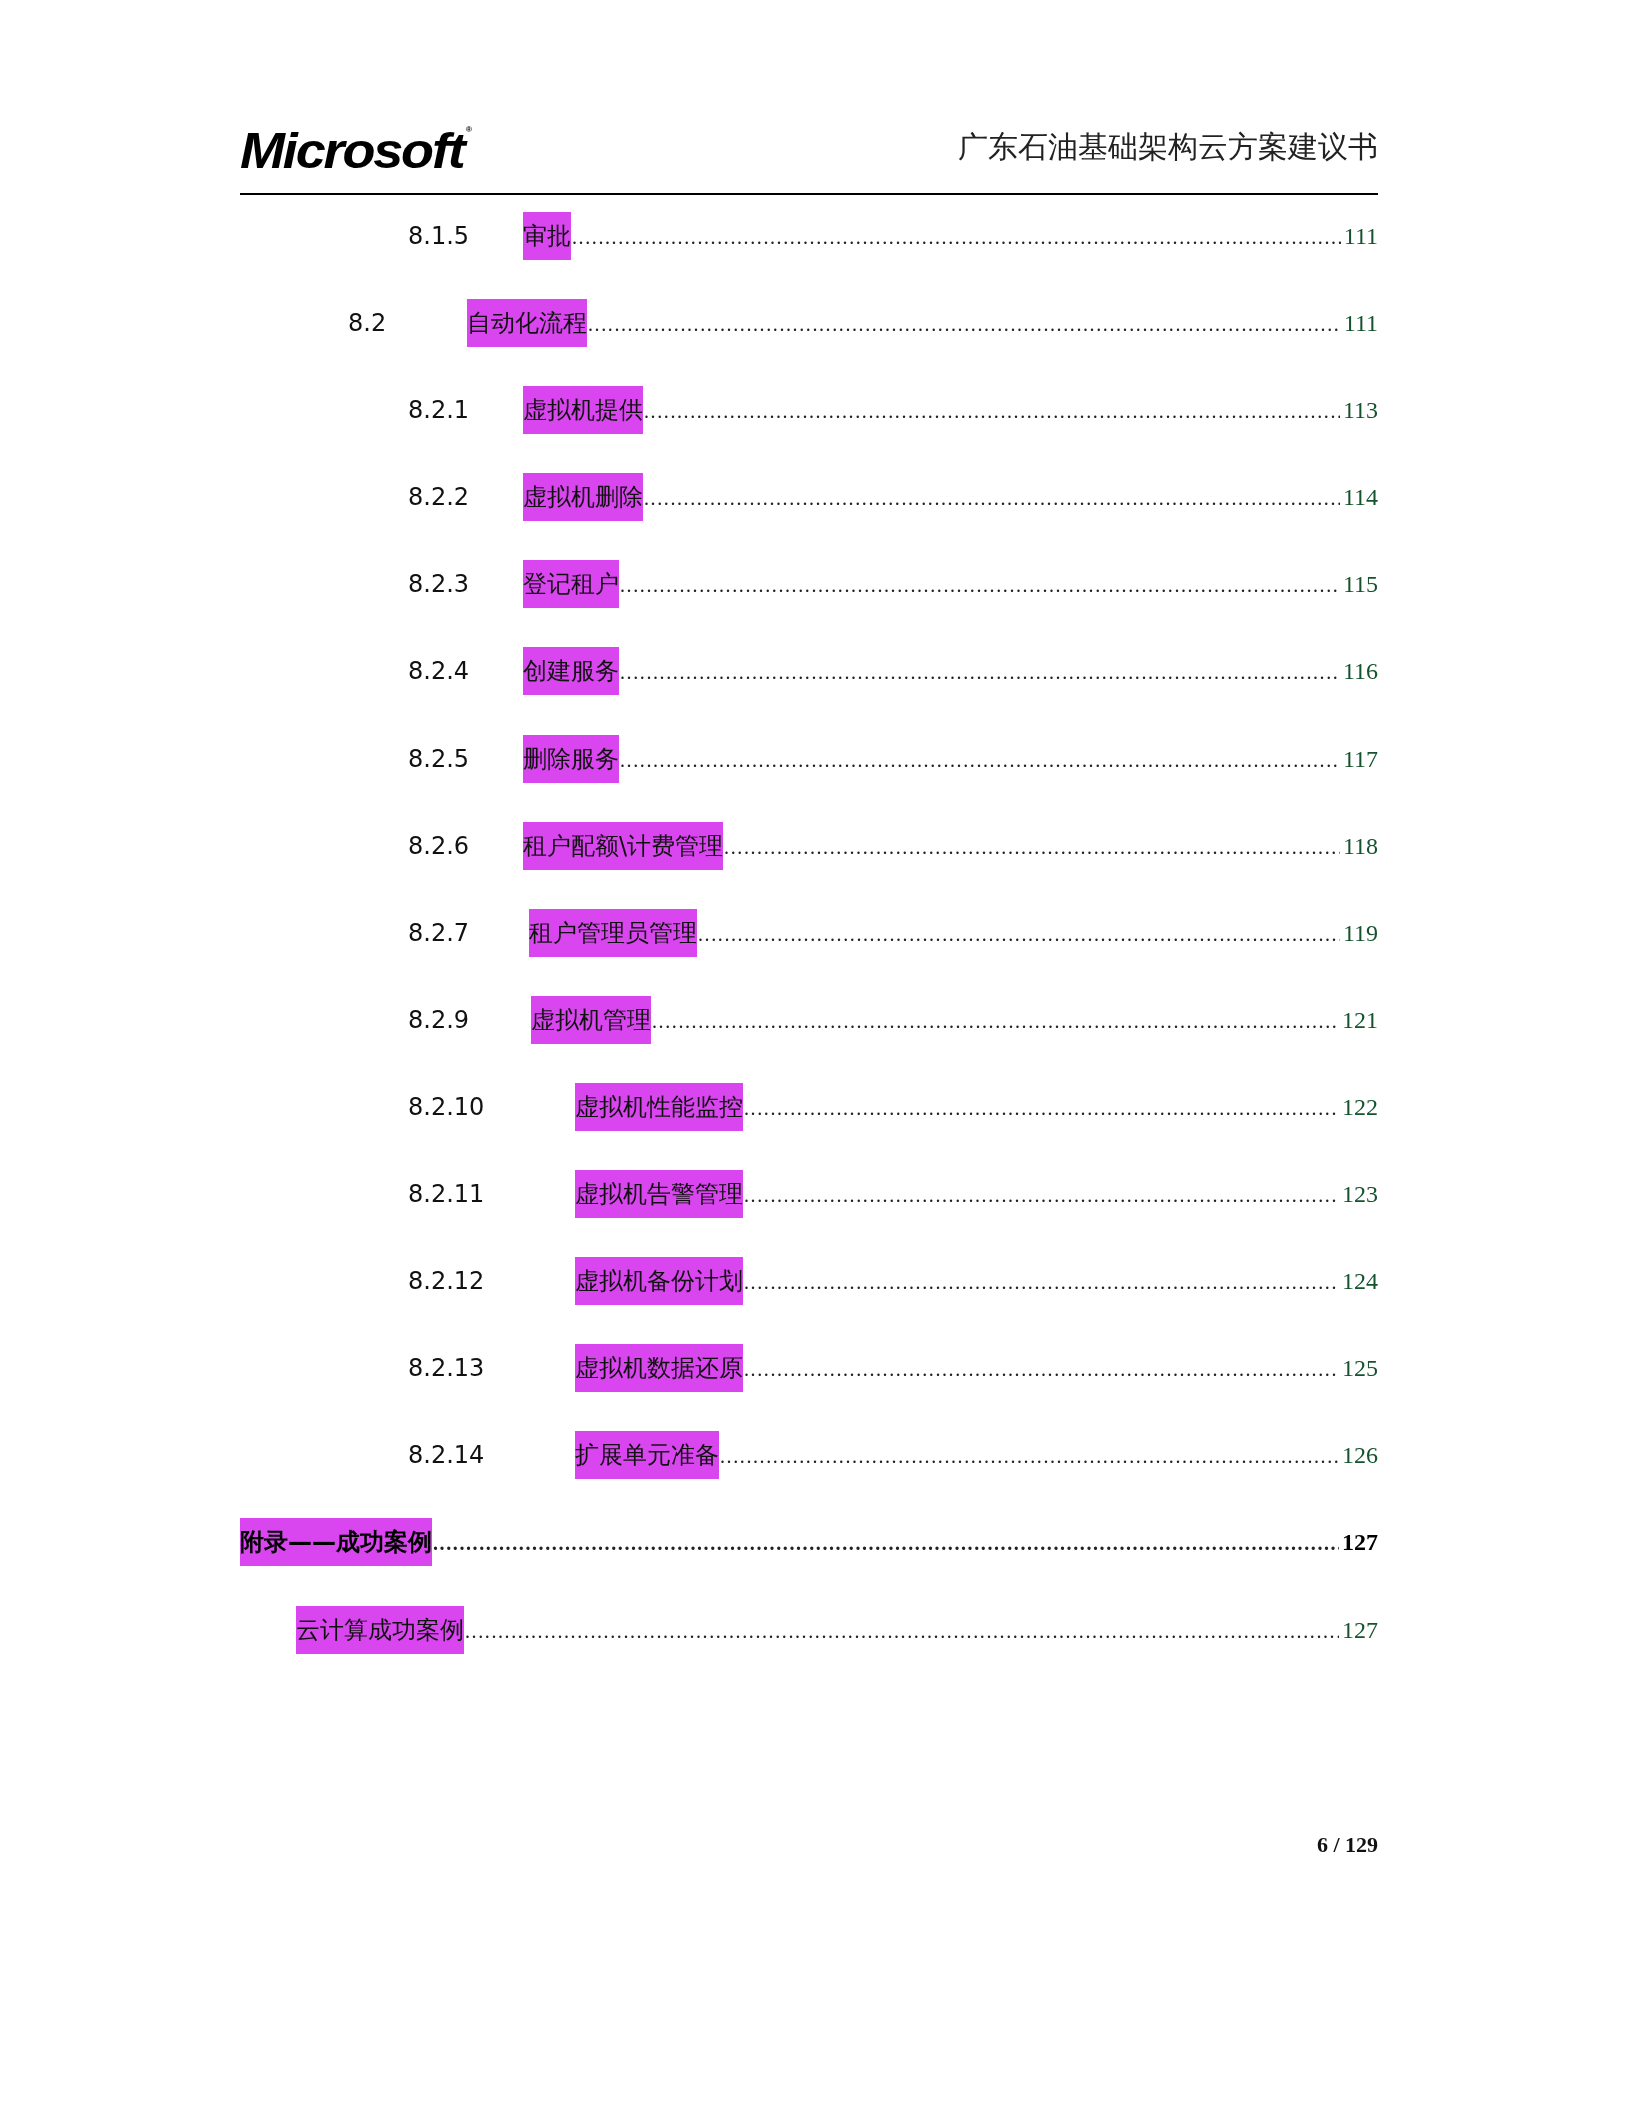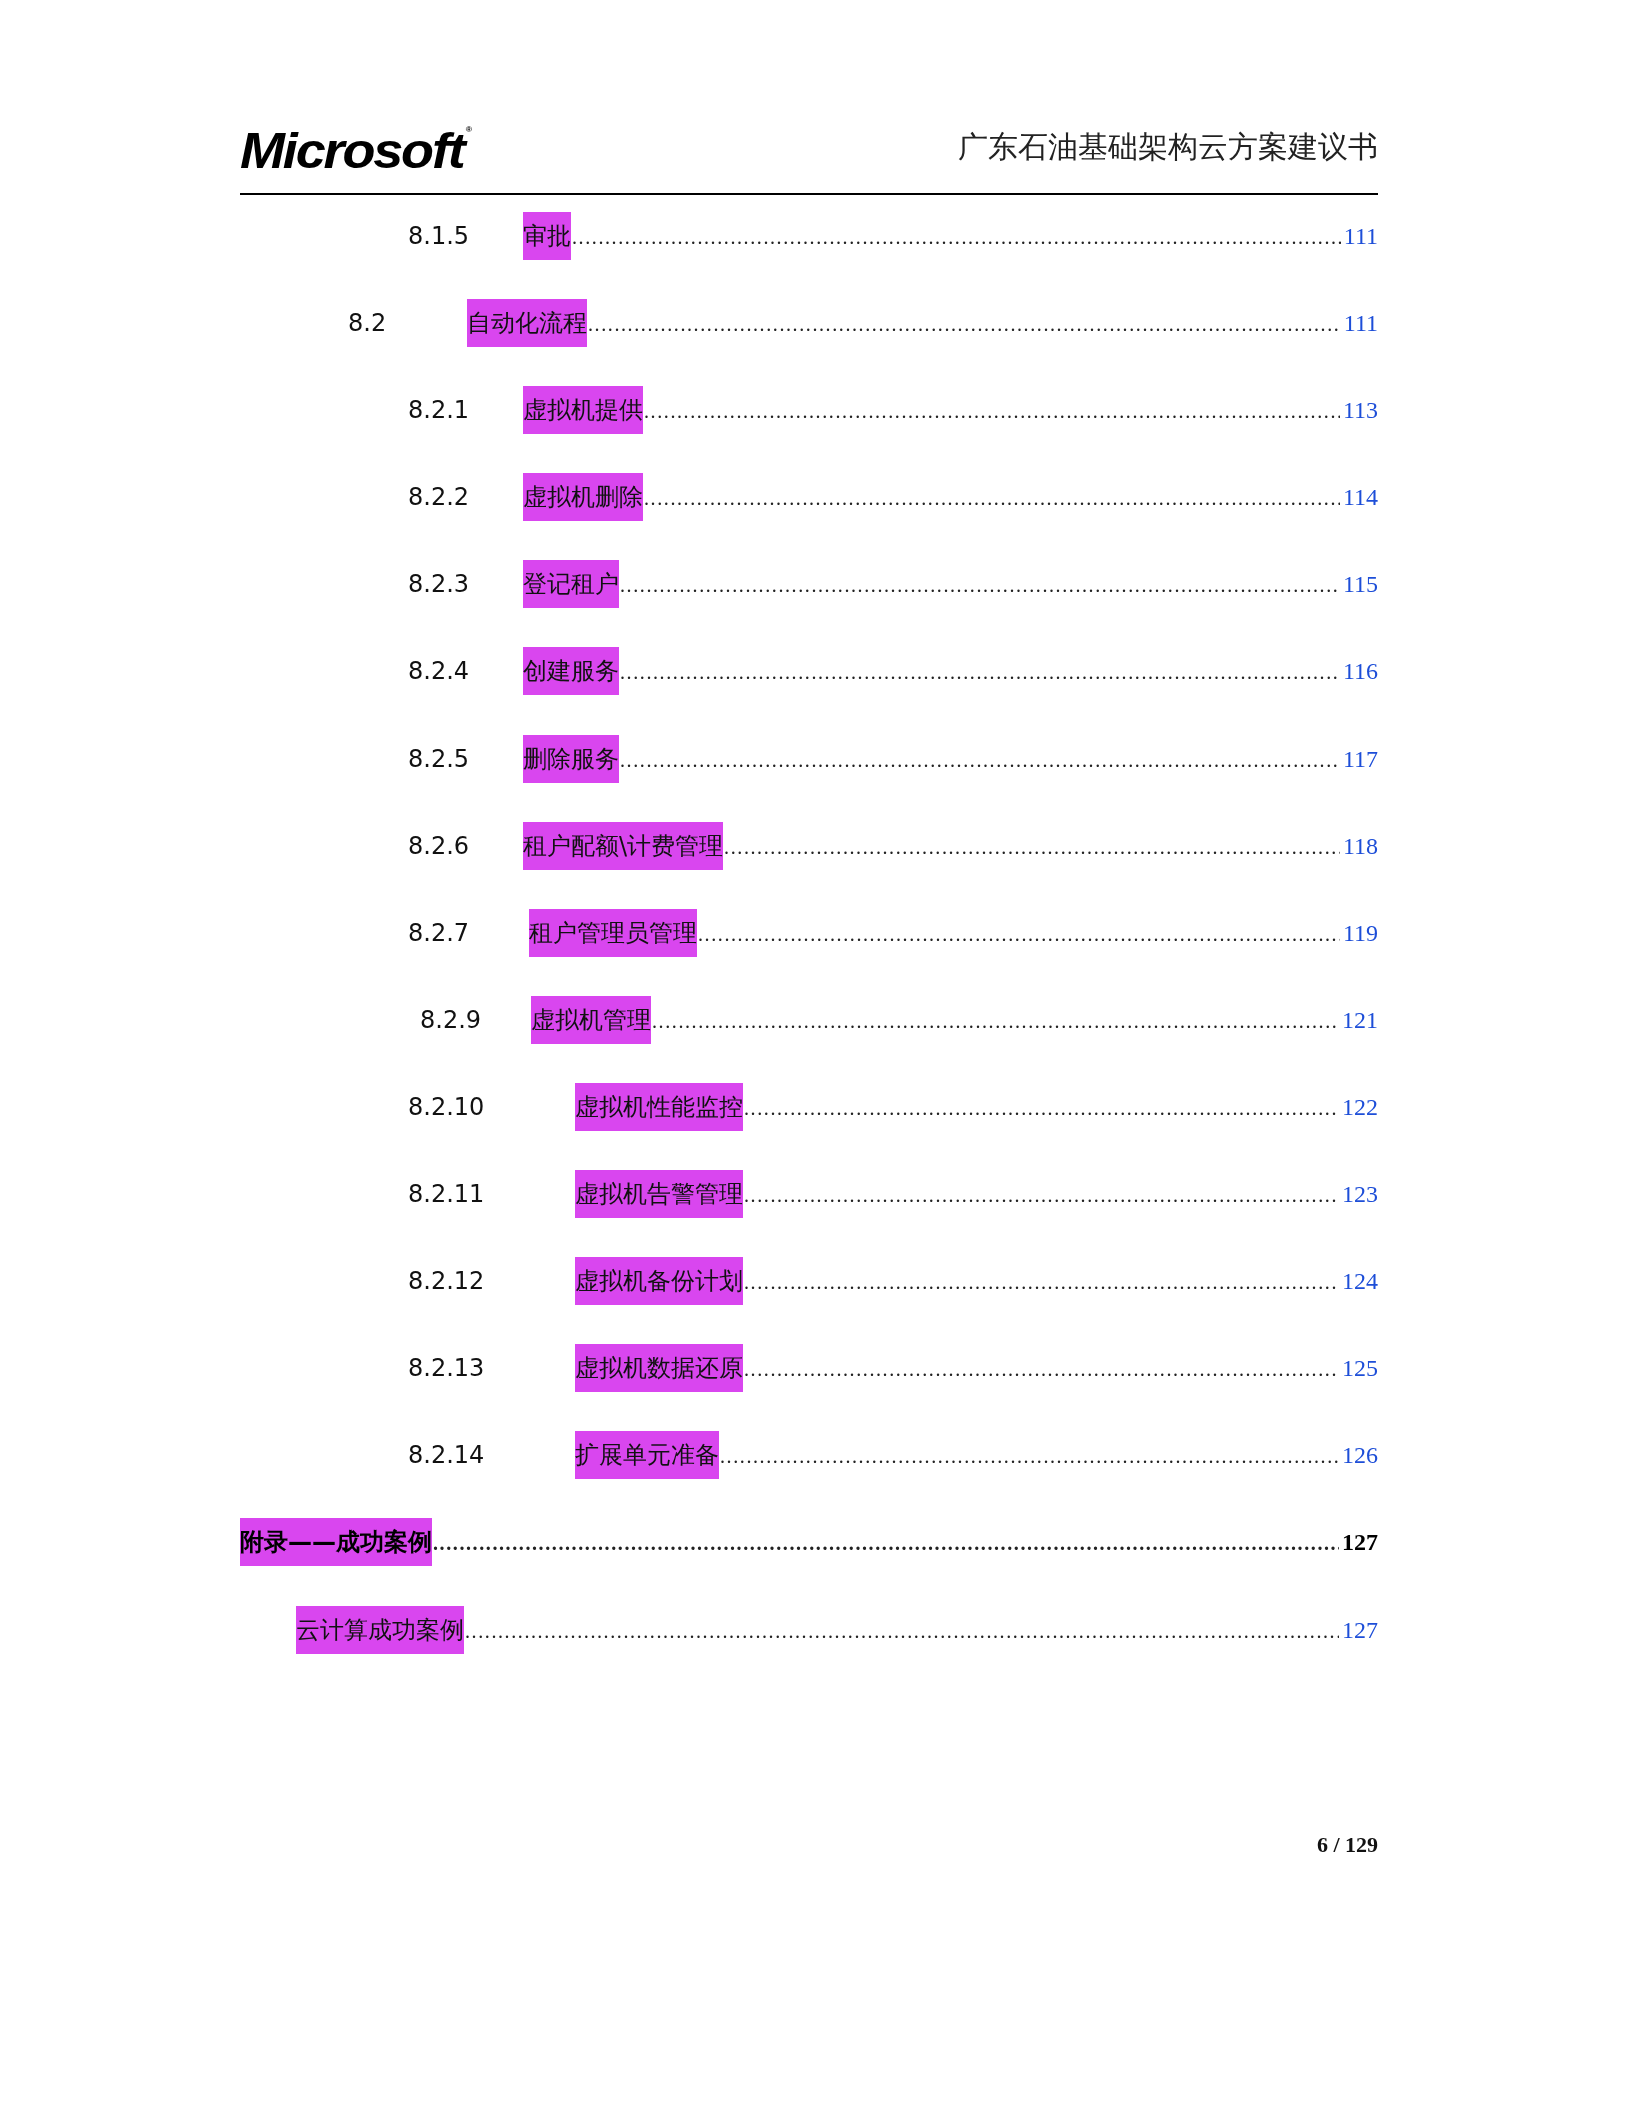--- a/index.html
+++ b/index.html
@@ -93,21 +93,21 @@
       letter-spacing: 1.6px;
       color: #222;
       margin: 0 3px 0 1px;
     }
     .toc-row .leader::before {
       content: "........................................................................................................................................................................................................................";
     }
     .toc-row .page {
       font-family: "Liberation Serif", serif;
       font-size: 24px;
-      color: #1d4ed8;
+      color: #14532d;
       white-space: nowrap;
     }
     .toc-row.bold .title {
       font-weight: bold;
       color: #000;
     }
     .toc-row.bold .page {
       font-weight: bold;
       color: #000;
     }
@@ -210,21 +210,21 @@
     <span class="num" style="left:168px">8.2.7</span>
     <div class="title-wrap" style="left:289px">
       <span class="title">租户管理员管理</span>
       <span class="leader"></span>
       <span class="page">119</span>
     </div>
   </div>
 
 
   <div class="toc-row">
-    <span class="num" style="left:180px">8.2.9</span>
+    <span class="num" style="left:168px">8.2.9</span>
     <div class="title-wrap" style="left:291px">
       <span class="title">虚拟机管理</span>
       <span class="leader"></span>
       <span class="page">121</span>
     </div>
   </div>
 
   <div class="toc-row">
     <span class="num" style="left:168px">8.2.10</span>
     <div class="title-wrap" style="left:335px">

